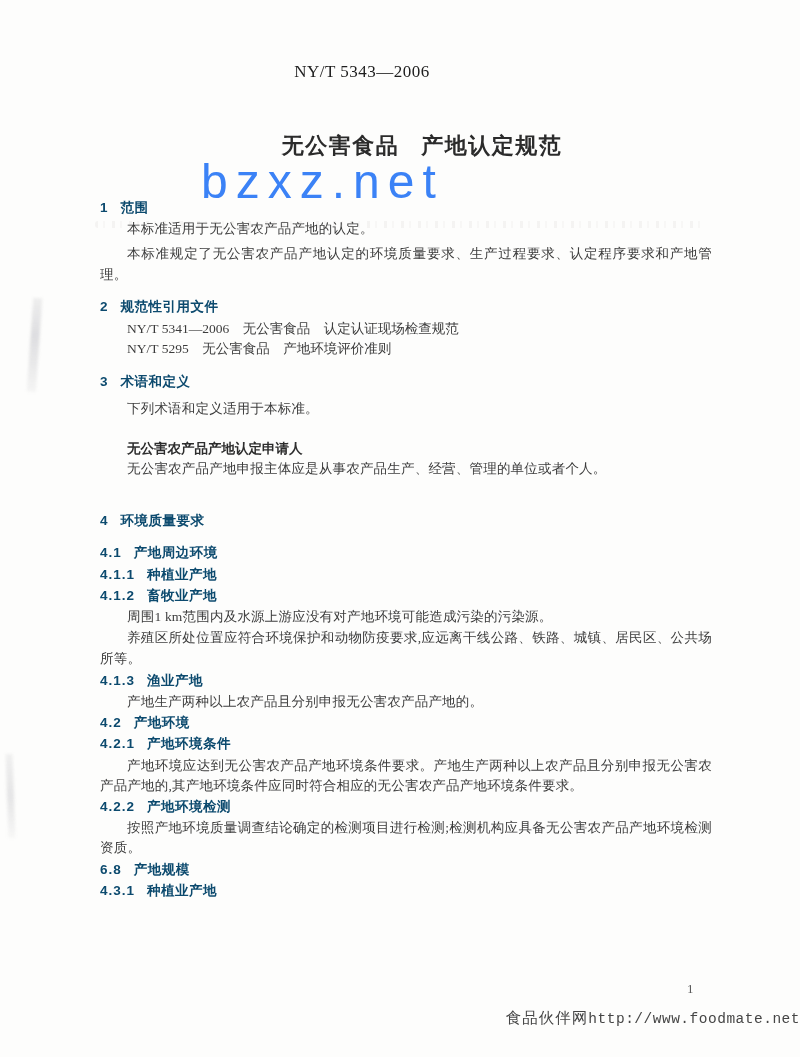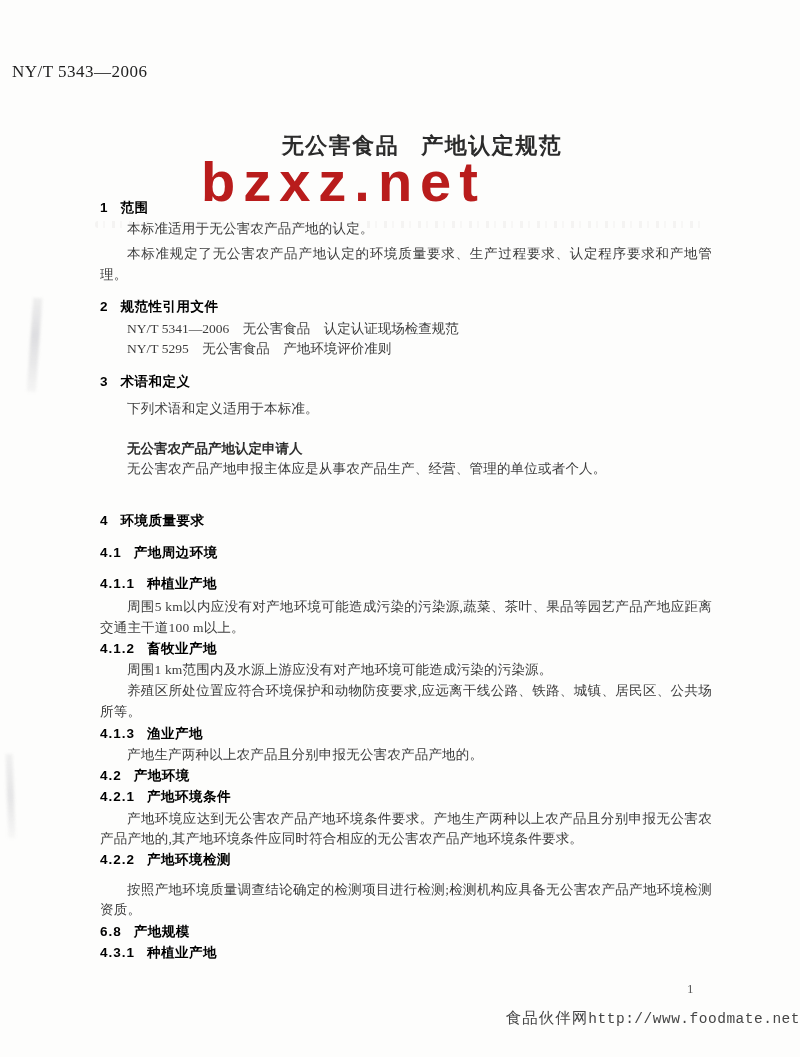--- a/index.html
+++ b/index.html
@@ -8,22 +8,22 @@
     width:800px;height:1057px;
     margin:0 auto;
     background:#fdfdfc;
     overflow:hidden;
     font-family:"Liberation Serif","DejaVu Serif",serif;
   }
   
   .watermark{
     position:absolute;left:201px;top:144px;
     font-family:"Liberation Sans","DejaVu Sans",sans-serif;
-    font-weight:700;font-size:56px;line-height:76px;
-    letter-spacing:8px;color:#b91c1c;
+    font-weight:400;font-size:48px;line-height:76px;
+    letter-spacing:8px;color:#3b82f6;
     z-index:1;user-select:none;white-space:nowrap;
   }
   .noise-band{
     position:absolute;left:95px;top:221px;width:612px;height:7px;
     background:repeating-linear-gradient(90deg,
       rgba(196,190,187,.28) 0 3px, rgba(0,0,0,0) 3px 8px,
       rgba(205,199,196,.2) 8px 10px, rgba(0,0,0,0) 10px 17px);
     opacity:.55;z-index:1;border-radius:3px;
   }
   .smudge{position:absolute;z-index:1;filter:blur(1.5px);}
@@ -31,21 +31,21 @@
     left:30px;top:298px;width:9px;height:94px;transform:rotate(4deg);
     background:linear-gradient(180deg,rgba(150,150,156,.14),rgba(110,110,122,.22) 40%,rgba(150,150,156,.08));
   }
   .smudge.s2{
     left:7px;top:754px;width:7px;height:84px;transform:rotate(-2deg);
     background:linear-gradient(180deg,rgba(150,150,156,.12),rgba(120,120,130,.18) 50%,rgba(150,150,156,.06));
   }
   
   .doc-code{
     position:absolute;top:62px;left:0;right:88px;
-    text-align:left;z-index:2;
+    text-align:center;z-index:2;
     font-family:"Liberation Serif","DejaVu Serif",serif;
     font-size:17px;letter-spacing:.5px;color:#1e1e1e;padding-left:12px;
   }
   .doc-title{
     position:absolute;top:131px;left:0;right:0;
     text-align:center;z-index:2;
   }
   .doc-title .inner{
     display:inline-block;transform:translateX(22px);
     font-family:"Liberation Sans","DejaVu Sans",sans-serif;
@@ -53,39 +53,39 @@
     white-space:nowrap;
   }
   .doc-title .gap{display:inline-block;width:22px;}
   
   .content{
     position:absolute;left:100px;top:197px;width:612px;z-index:2;
     color:#3a3a3a;font-size:13.5px;
   }
   .h{
     font-family:"Liberation Sans","DejaVu Sans",sans-serif;
-    font-weight:700;line-height:21px;color:#000000;
+    font-weight:700;line-height:21px;color:#0c4a6e;
     letter-spacing:.5px;
   }
   .h .num{margin-right:12px;letter-spacing:1px;}
   .p{
     font-family:"Liberation Serif","DejaVu Serif",serif;
     line-height:21px;text-indent:2em;text-align:justify;
     letter-spacing:.2px;color:#3c3c3c;
   }
   .lh20{line-height:20px;}
   .ref{
     font-family:"Liberation Serif","DejaVu Serif",serif;
     line-height:20px;text-indent:2em;white-space:nowrap;color:#3c3c3c;
   }
   .term{
     font-family:"Liberation Sans","DejaVu Sans",sans-serif;
     font-weight:700;line-height:20px;text-indent:2em;color:#2d2d2d;margin-top:20px;
   }
-  .mt1{margin-top:1px}.mt2{margin-top:2px}.mt3{margin-top:10px}.mt4{margin-top:4px}
+  .mt1{margin-top:1px}.mt2{margin-top:2px}.mt3{margin-top:1px}.mt4{margin-top:4px}
   .mt7{margin-top:7px}.mt11{margin-top:11px}.mt12{margin-top:12px}.mt13{margin-top:31px}
   
   .page-number{
     position:absolute;left:687px;top:981px;z-index:2;
     font-family:"Liberation Serif","DejaVu Serif",serif;
     font-size:13px;color:#5a5a5a;
   }
   .footer{
     position:absolute;top:1008px;left:0;right:0;
     text-align:right;z-index:2;white-space:nowrap;
@@ -129,21 +129,20 @@
     <div class="ref">NY/T 5295　无公害食品　产地环境评价准则</div>
 
     <div class="h mt12"><span class="num">3</span><span>术语和定义</span></div>
     <div class="p lh20 mt7">下列术语和定义适用于本标准。</div>
     <div class="term">无公害农产品产地认定申请人</div>
     <div class="p lh20">无公害农产品产地申报主体应是从事农产品生产、经营、管理的单位或者个人。</div>
 
     <div class="h mt13"><span class="num">4</span><span>环境质量要求</span></div>
     <div class="h mt11"><span class="num">4.1</span><span>产地周边环境</span></div>
     <div class="h mt3"><span class="num">4.1.1</span><span>种植业产地</span></div>
-    <div class="p mt2">周围5 km以内应没有对产地环境可能造成污染的污染源,蔬菜、茶叶、果品等园艺产品产地应距离交通主干道100 m以上。</div>
 
     <div class="h"><span class="num">4.1.2</span><span>畜牧业产地</span></div>
     <div class="p">周围1 km范围内及水源上游应没有对产地环境可能造成污染的污染源。</div>
     <div class="p">养殖区所处位置应符合环境保护和动物防疫要求,应远离干线公路、铁路、城镇、居民区、公共场所等。</div>
 
     <div class="h mt1"><span class="num">4.1.3</span><span>渔业产地</span></div>
     <div class="p">产地生产两种以上农产品且分别申报无公害农产品产地的。</div>
 
     <div class="h"><span class="num">4.2</span><span>产地环境</span></div>
     <div class="h"><span class="num">4.2.1</span><span>产地环境条件</span></div>

